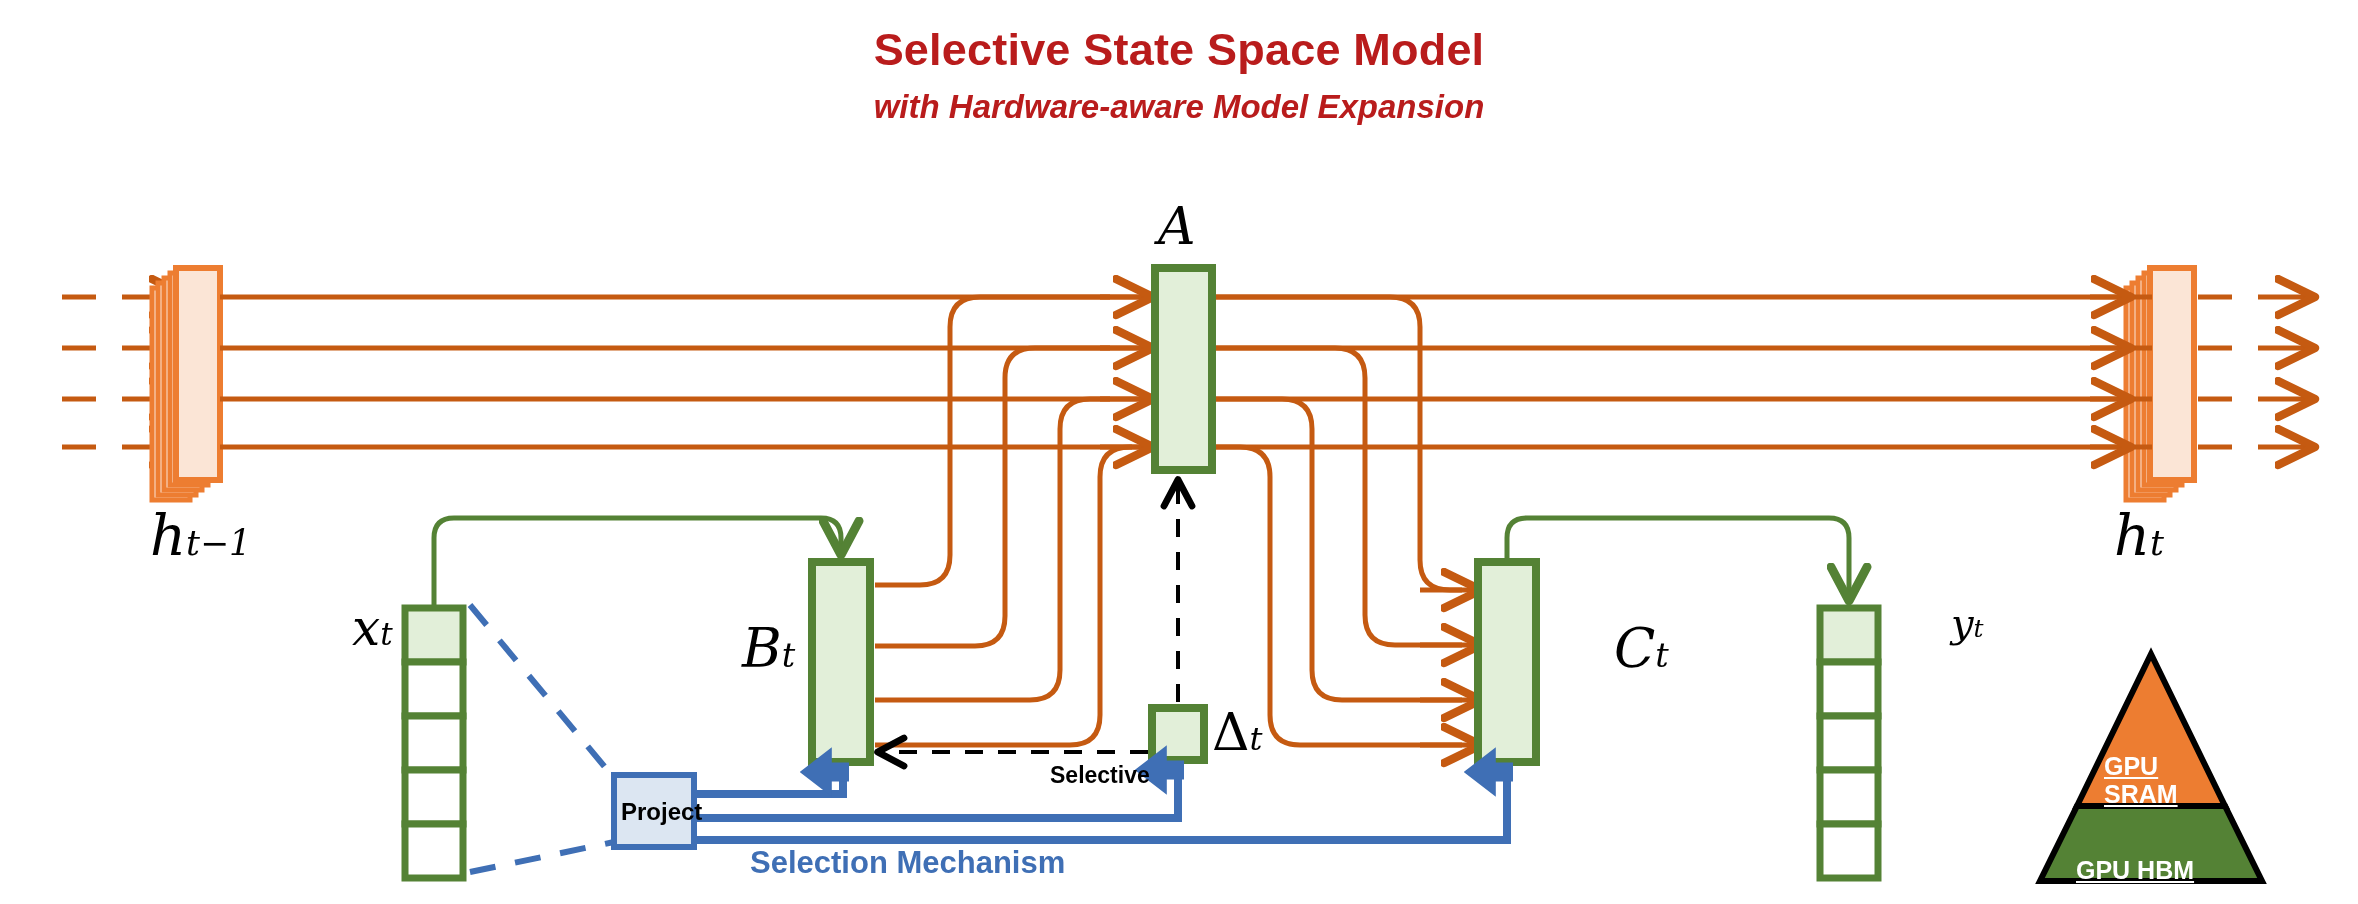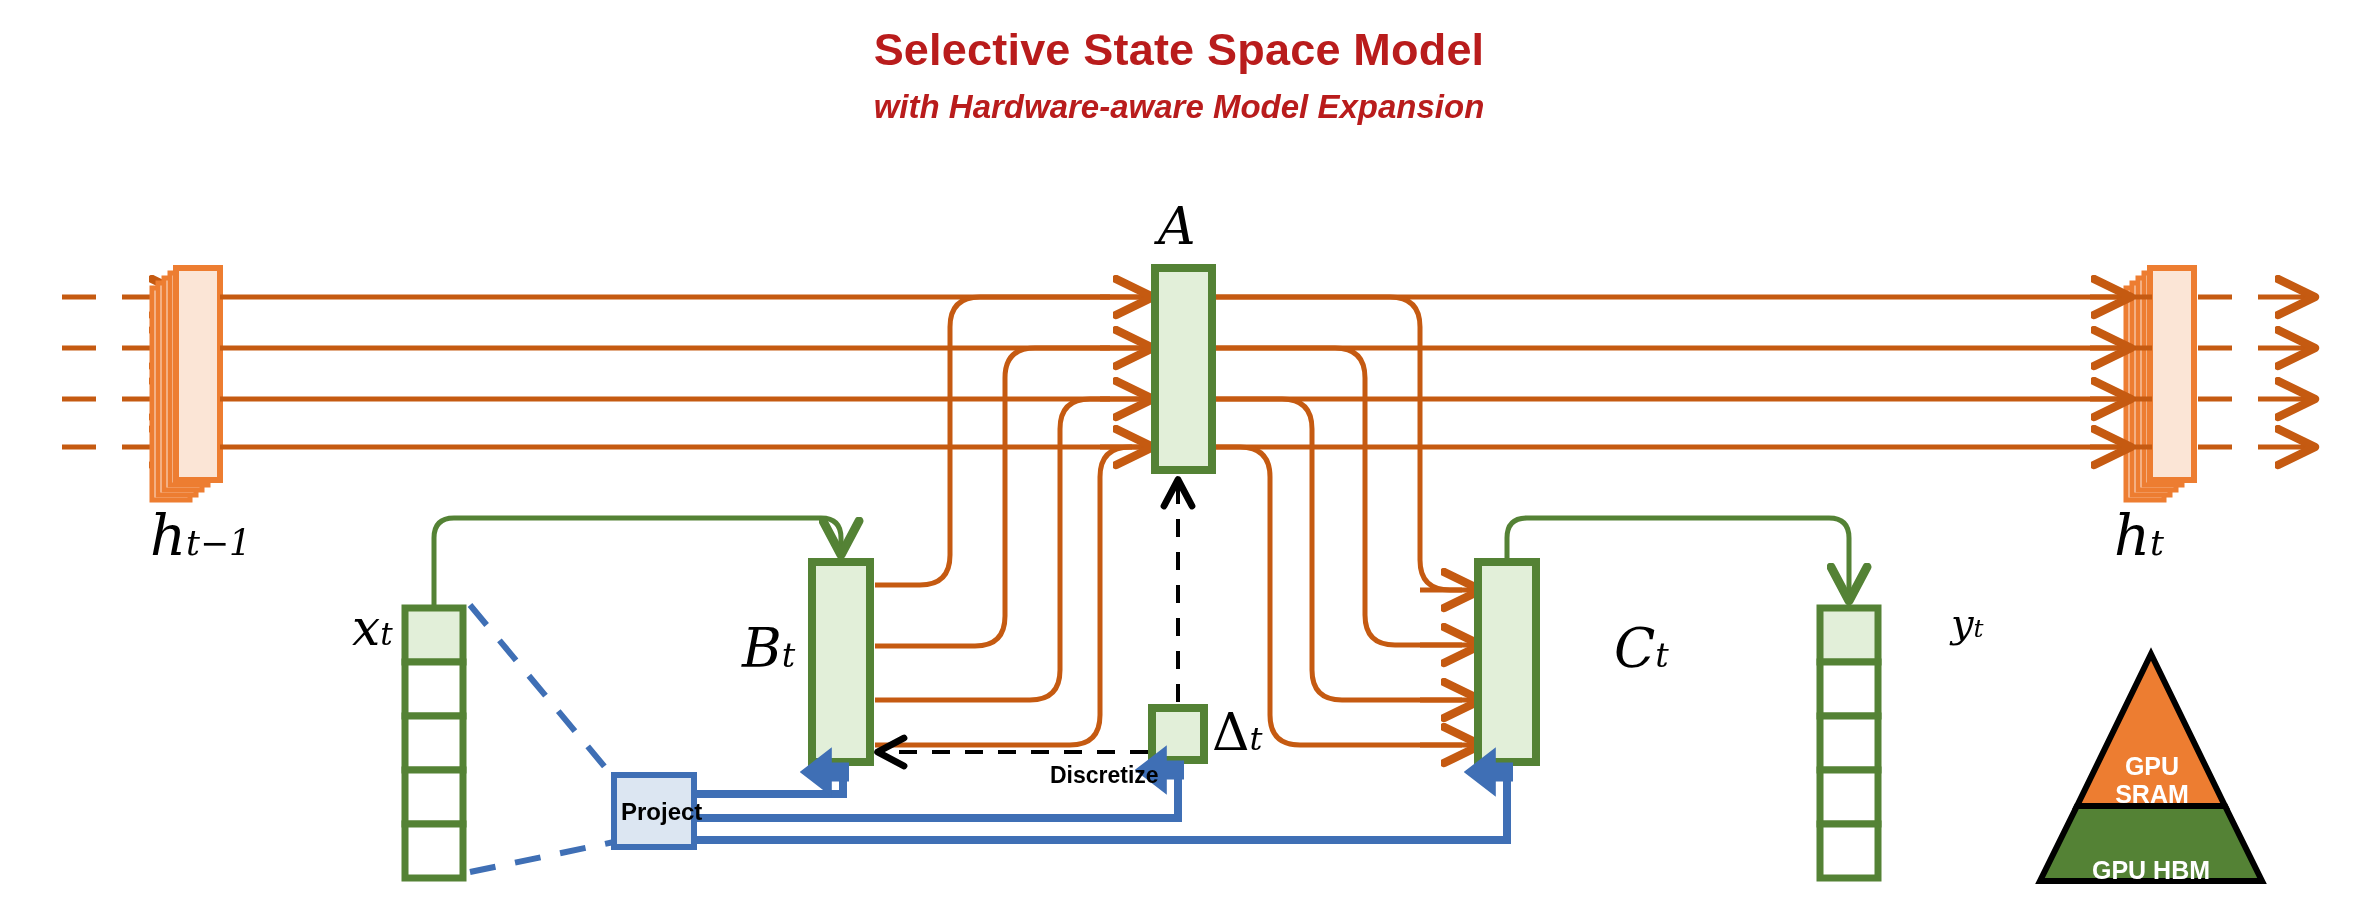--- a/index.html
+++ b/index.html
@@ -8,21 +8,21 @@
   #root{position:relative;width:2358px;height:904px;background:#fff;}
   svg#scene{position:absolute;left:0;top:0;width:2358px;height:904px;}
   .ttl{position:absolute;width:100%;text-align:center;font-weight:bold;color:#b91c1c;}
   #title{top:24px;font-size:45px;letter-spacing:.2px;}
   #subtitle{top:88px;font-size:33px;font-style:italic;}
   .mathlbl{position:absolute;font-family:"DejaVu Serif",serif;font-style:italic;color:#000;
            white-space:nowrap;line-height:1;}
   .sub{font-size:.62em;}
   .boxtxt{position:absolute;font-weight:bold;color:#000;white-space:nowrap;}
   .seltxt{position:absolute;font-weight:bold;color:#3f6fb5;white-space:nowrap;}
-  .gputxt{position:absolute;font-weight:bold;color:#ffffff;text-align:center;white-space:pre-line;line-height:1.12;}
+  .gputxt{position:absolute;font-weight:bold;color:#ffffff;white-space:pre-line;line-height:1.12;text-decoration:underline;}
 </style>
 </head>
 <body>
 
 <div id="root">
 
   <div class="ttl" id="title">Selective State Space Model</div>
   <div class="ttl" id="subtitle">with Hardware-aware Model Expansion</div>
 
   <svg id="scene" viewBox="0 0 2358 904">
@@ -206,27 +206,30 @@
 
   <div class="mathlbl" style="left:1951px; top:603px; font-size:40px;">
     <span>y</span><span class="sub">t</span>
   </div>
 
   <div class="mathlbl" style="left:1212px; top:706px; font-size:52px; font-style:normal;">
     <span>Δ</span><span class="sub" style="font-style:italic;">t</span>
   </div>
 
   <div class="boxtxt" style="left:1050px; top:762px; font-size:23px;">
-    <span>Discretize</span>
+    <span>Selective</span>
   </div>
 
   <div class="boxtxt" style="left:621px; top:798px; font-size:24px;">
     <span>Project</span>
   </div>
 
+  <div class="seltxt" style="left:750px; top:845px; font-size:31px;">
+    <span>Selection Mechanism</span>
+  </div>
 
   <div class="gputxt" style="left:2104px; top:724px; width:96px; font-size:25px;">
     <span>GPU
 SRAM</span>
   </div>
 
   <div class="gputxt" style="left:2076px; top:828px; width:150px; font-size:25px;">
     <span>GPU HBM</span>
   </div>
 

